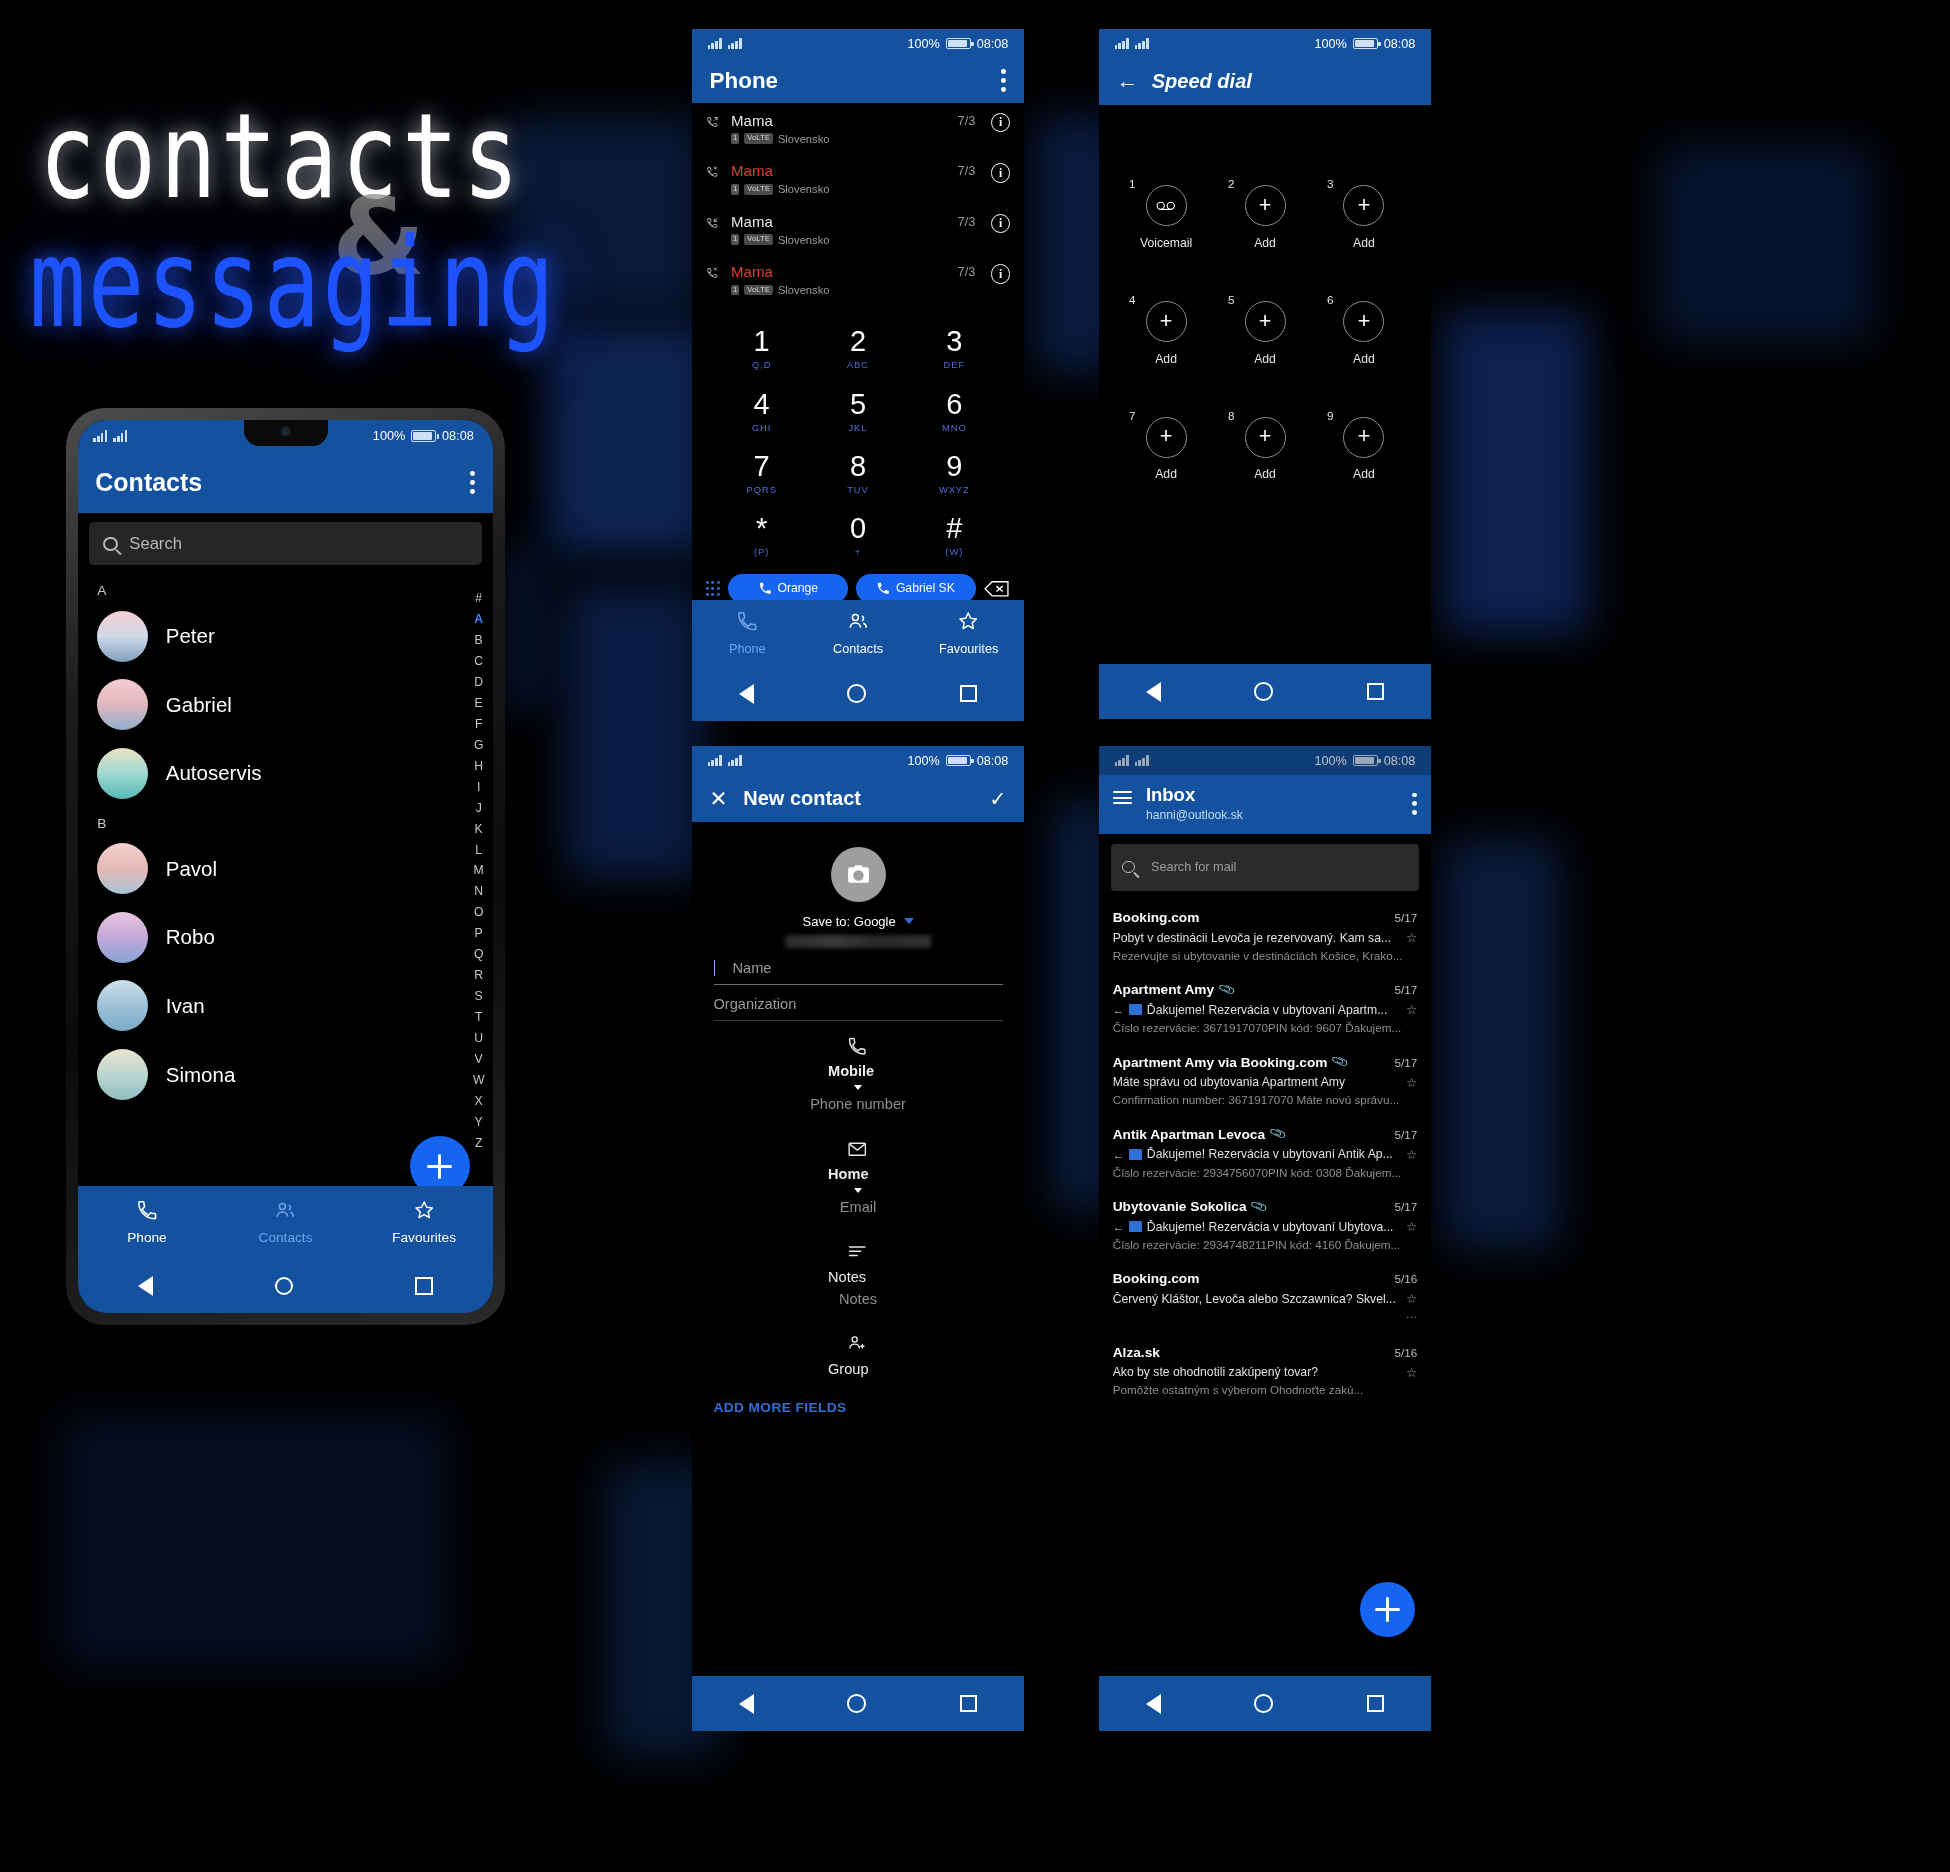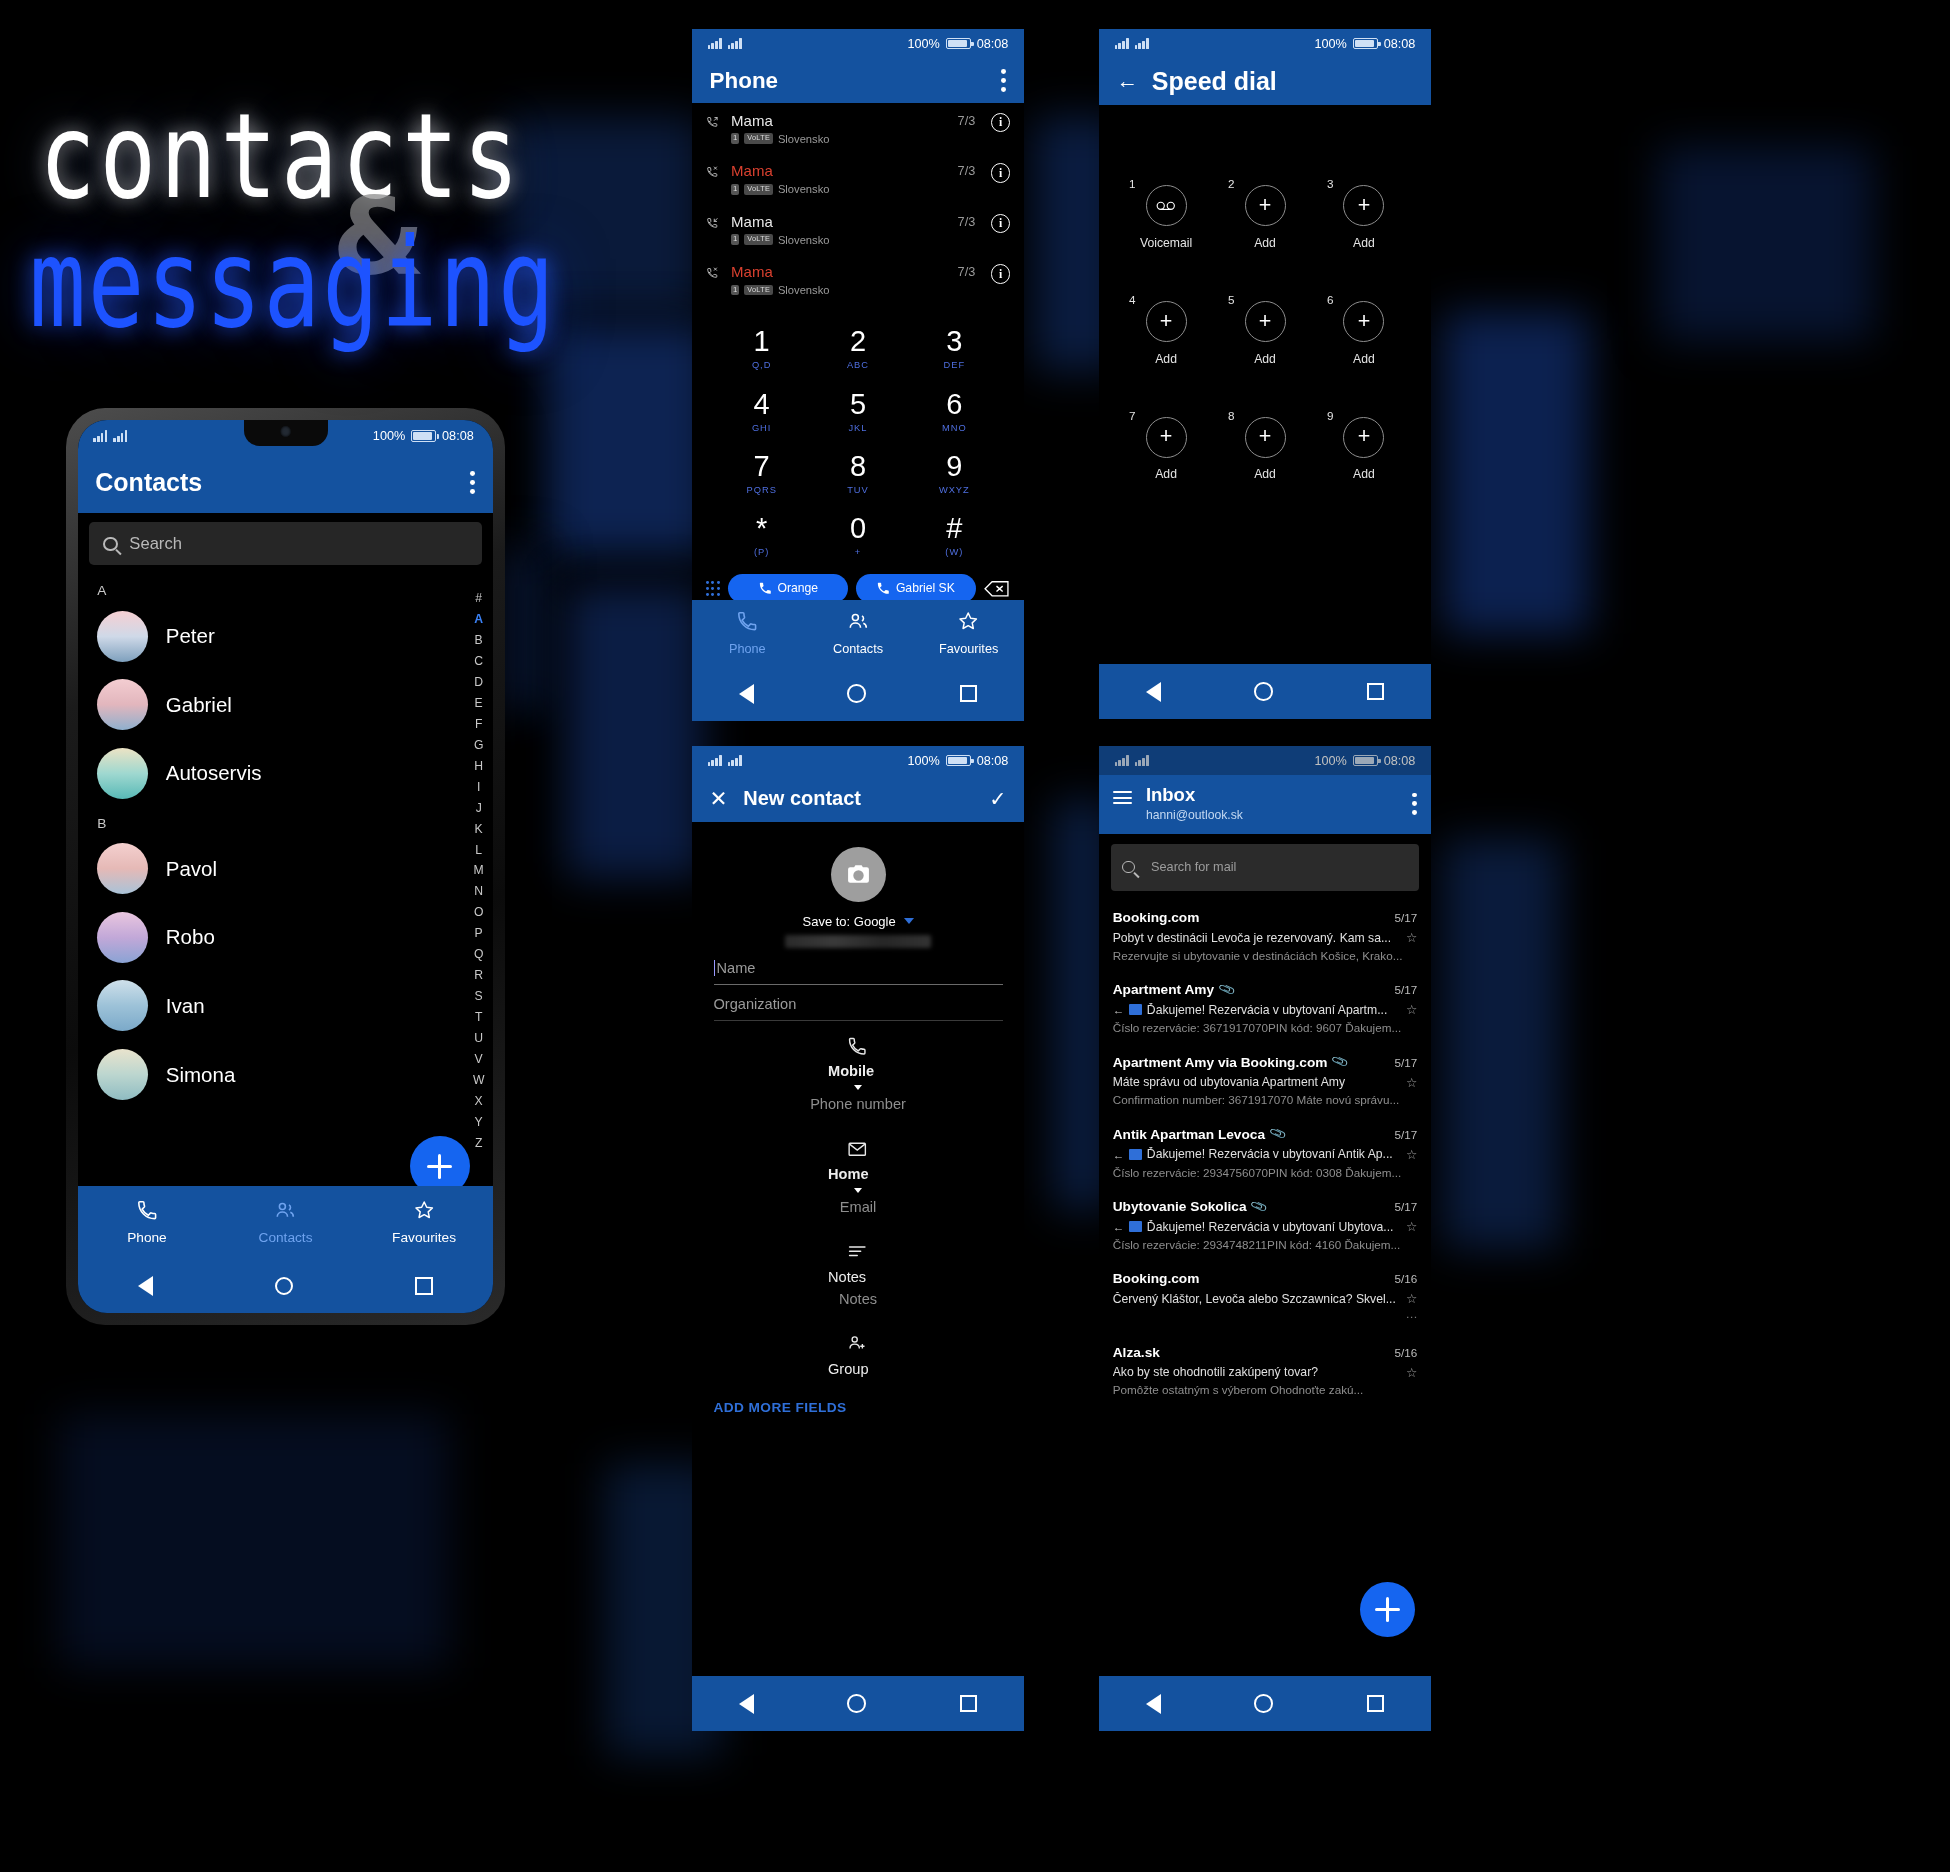--- a/index.html
+++ b/index.html
@@ -578,21 +578,21 @@
         <span>100%</span>
         <span class="batt">
             <i></i>
           </span>
         <span>08:08</span>
       </span>
     </div>
 
     <div class="appbar" style="height:47px;">
       <span class="back-arrow">←</span>
-      <span class="title" style="font-size:25px;">Speed dial</span>
+      <span class="title" style="font-size:20px;font-style:italic;">Speed dial</span>
     </div>
 
     <div class="speed-grid" id="speed-grid">
         <div class="sd-cell">
           <div class="sd-top">
             <span class="sd-num">1</span>
             <span class="sd-circle">
               <svg width="21.5" height="11.7" viewBox="0 0 30 14" fill="none" stroke="#fff" stroke-width="1.6">
                 <circle cx="8" cy="7" r="5"></circle>
                 <circle cx="22" cy="7" r="5"></circle>
@@ -718,21 +718,21 @@
         <path d="M9 3l-1.2 2H4a2 2 0 0 0-2 2v11a2 2 0 0 0 2 2h16a2 2 0 0 0 2-2V7a2 2 0 0 0-2-2h-3.8L15 3H9zm3 5a5 5 0 1 1 0 10 5 5 0 0 1 0-10z"></path>
       </svg>
     </div>
     <div class="nc-save">
       <span>Save to: Google</span>
       <span class="caret-dn"></span>
     </div>
     <div class="nc-redact"></div>
 
     <div class="nc-field focused">
-      <span style="border-left:1.5px solid #9a9aff;padding-left:2px;">Name</span>
+      <span style="border-left:1.5px solid #9a9aff;padding-left:18px;">Name</span>
     </div>
     <div class="nc-field">
       <span>Organization</span>
     </div>
 
     <div id="nc-rows">
         <div class="nc-row">
           <span class="nc-ic"><svg width="20.5" height="20.5" viewBox="0 0 24 24" fill="none" stroke="#e8e8e8" stroke-width="1.7" stroke-linecap="round">
               <path d="M6.6 10.8c1.4 2.8 3.8 5.1 6.6 6.6l2.2-2.2c.3-.3.7-.4 1-.2 1.2.4 2.4.6 3.6.6.6 0 1 .4 1 1V20c0 .6-.4 1-1 1C10.6 21 3 13.4 3 4c0-.6.4-1 1-1h3.5c.6 0 1 .4 1 1 0 1.3.2 2.5.6 3.6.1.4 0 .8-.2 1l-2.3 2.2z"></path>
             </svg></span>

